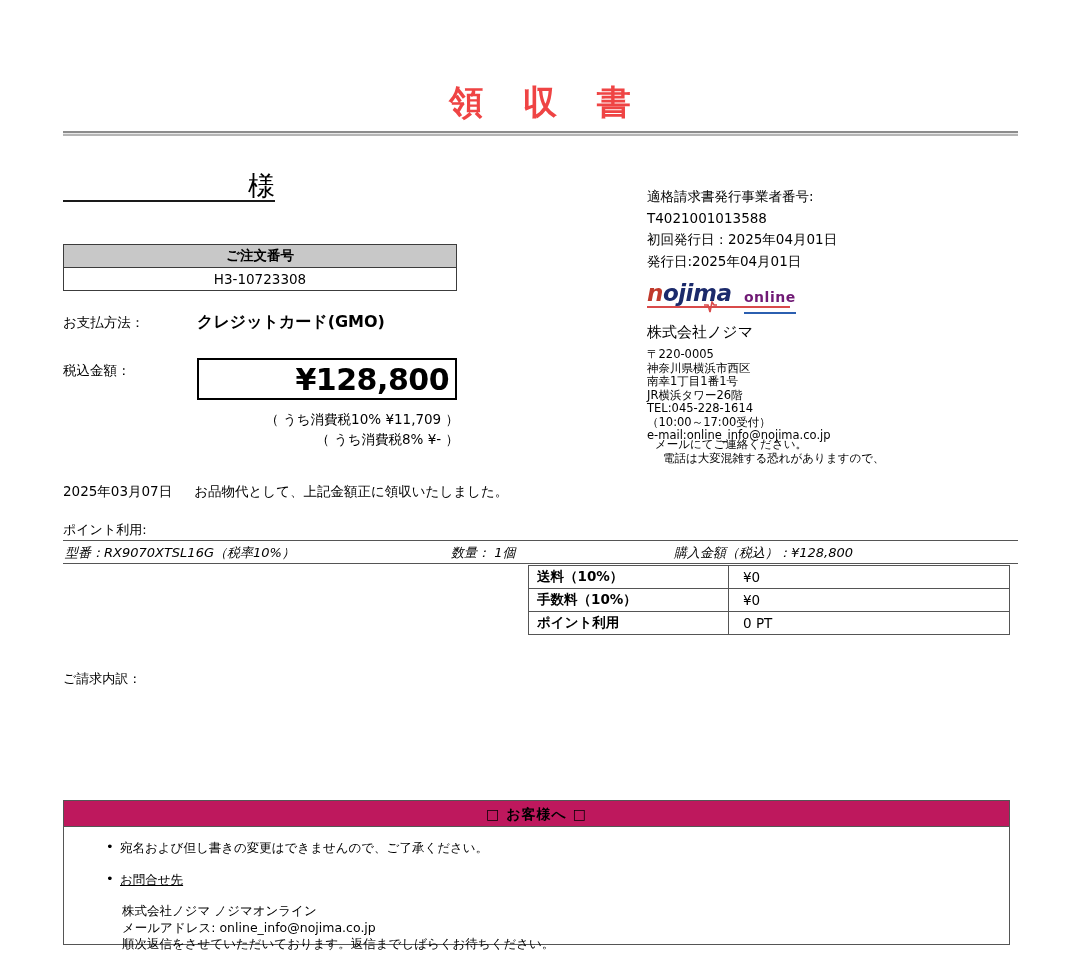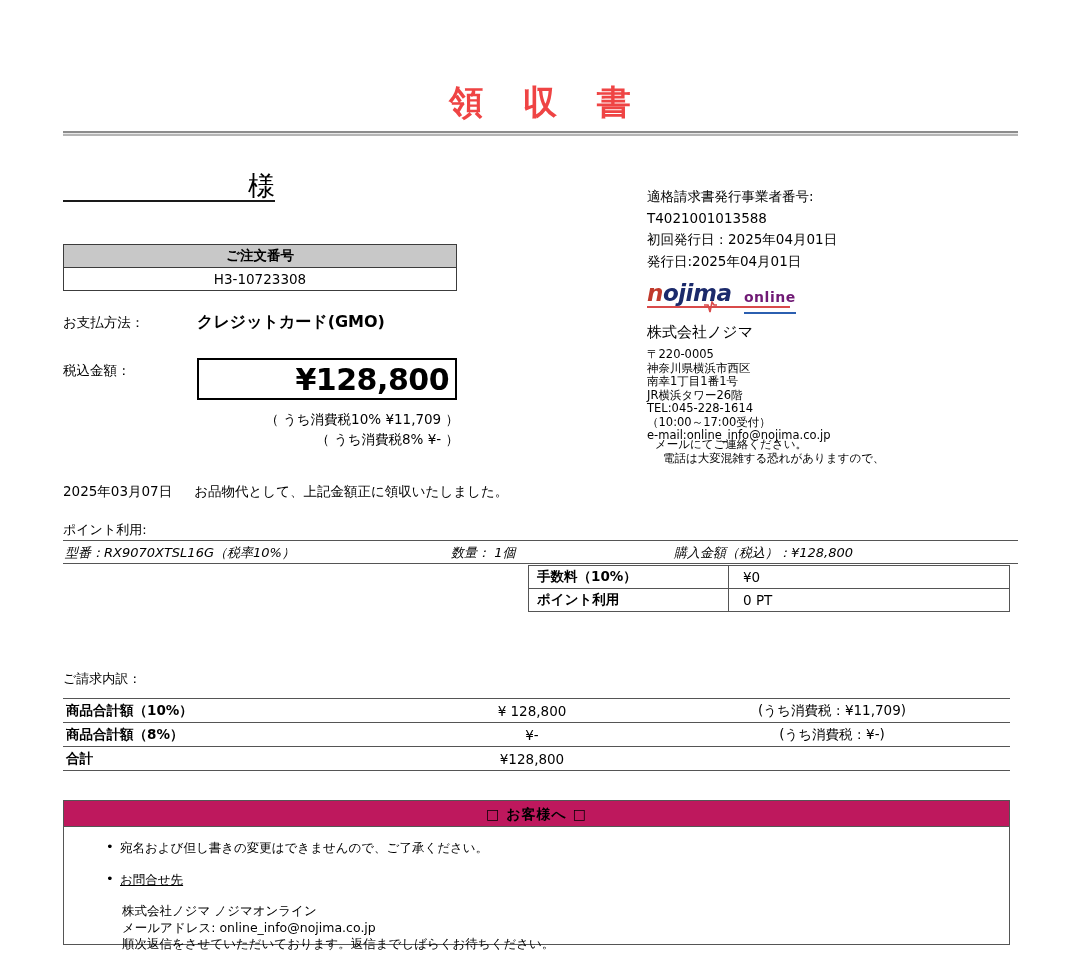--- a/index.html
+++ b/index.html
@@ -426,51 +426,36 @@
 
   <div class="detail-label">ポイント利用:</div>
   <div class="detail-row">
     <span class="cell detail-model">型番：RX9070XTSL16G（税率10%）</span>
     <span class="cell detail-qty">数量： 1個</span>
     <span class="cell detail-price">購入金額（税込）：¥128,800</span>
   </div>
 
   <table class="fees-table">
     <tbody>
+        <tr>
+      <td class="k">送料（10%）</td>
+      <td class="v">¥0</td>
+    </tr>
     <tr>
       <td class="k">手数料（10%）</td>
       <td class="v">¥0</td>
     </tr>
     <tr>
       <td class="k">ポイント利用</td>
       <td class="v">0 PT</td>
     </tr>
   </tbody>
     </table>
 
   <div class="billing-label">ご請求内訳：</div>
-  <table class="billing-table">
-    <tbody>
-        <tr>
-      <td class="k">商品合計額（10%）</td>
-      <td class="amt">¥ 128,800</td>
-      <td class="tax">(うち消費税：¥11,709)</td>
-    </tr>
-    <tr>
-      <td class="k">商品合計額（8%）</td>
-      <td class="amt">¥-</td>
-      <td class="tax">(うち消費税：¥-)</td>
-    </tr>
-    <tr>
-      <td class="k">合計</td>
-      <td class="amt">¥128,800</td>
-      <td class="tax tax-blank"></td>
-    </tr>
-  </tbody>
-    </table>
 
   <div class="notice">
     <div class="notice-head">□ お客様へ □</div>
     <div class="notice-body">
       <div class="notice-li">宛名および但し書きの変更はできませんので、ご了承ください。</div>
       <div class="notice-li strong"><span>お問合せ先</span></div>
       <div class="notice-contact">
         <div>株式会社ノジマ ノジマオンライン</div>
         <div>メールアドレス: online_info@nojima.co.jp</div>
         <div>順次返信をさせていただいております。返信までしばらくお待ちください。</div>

